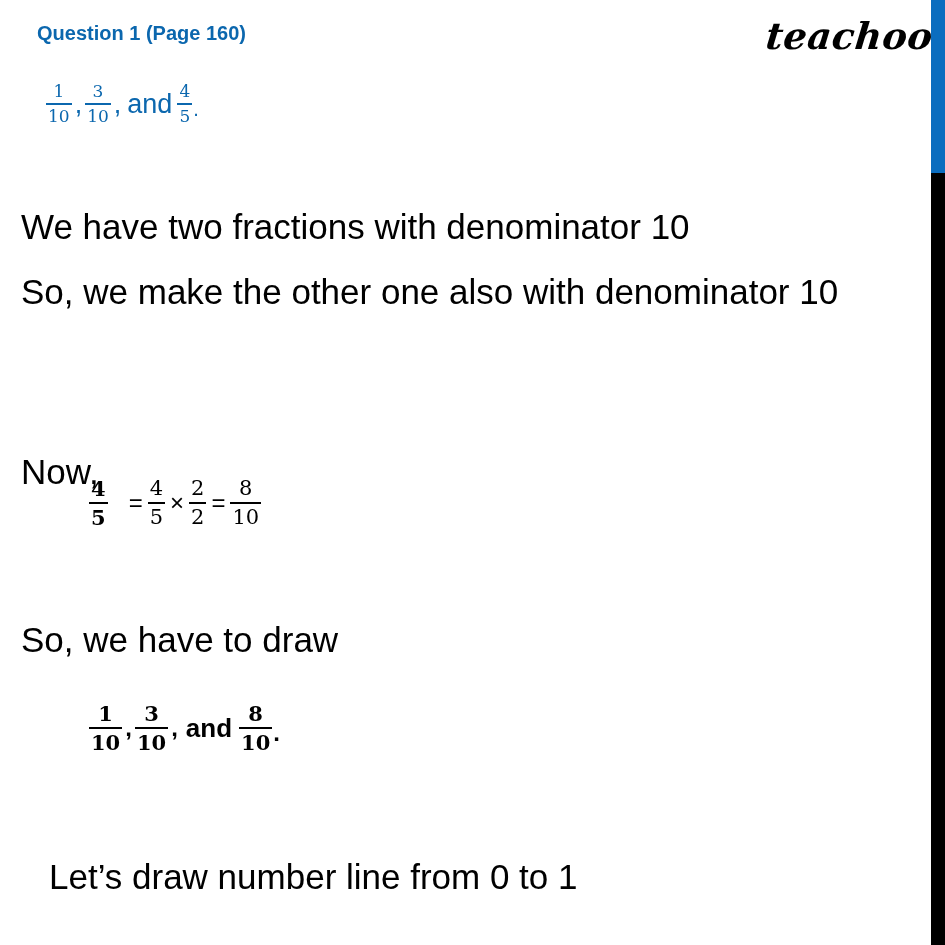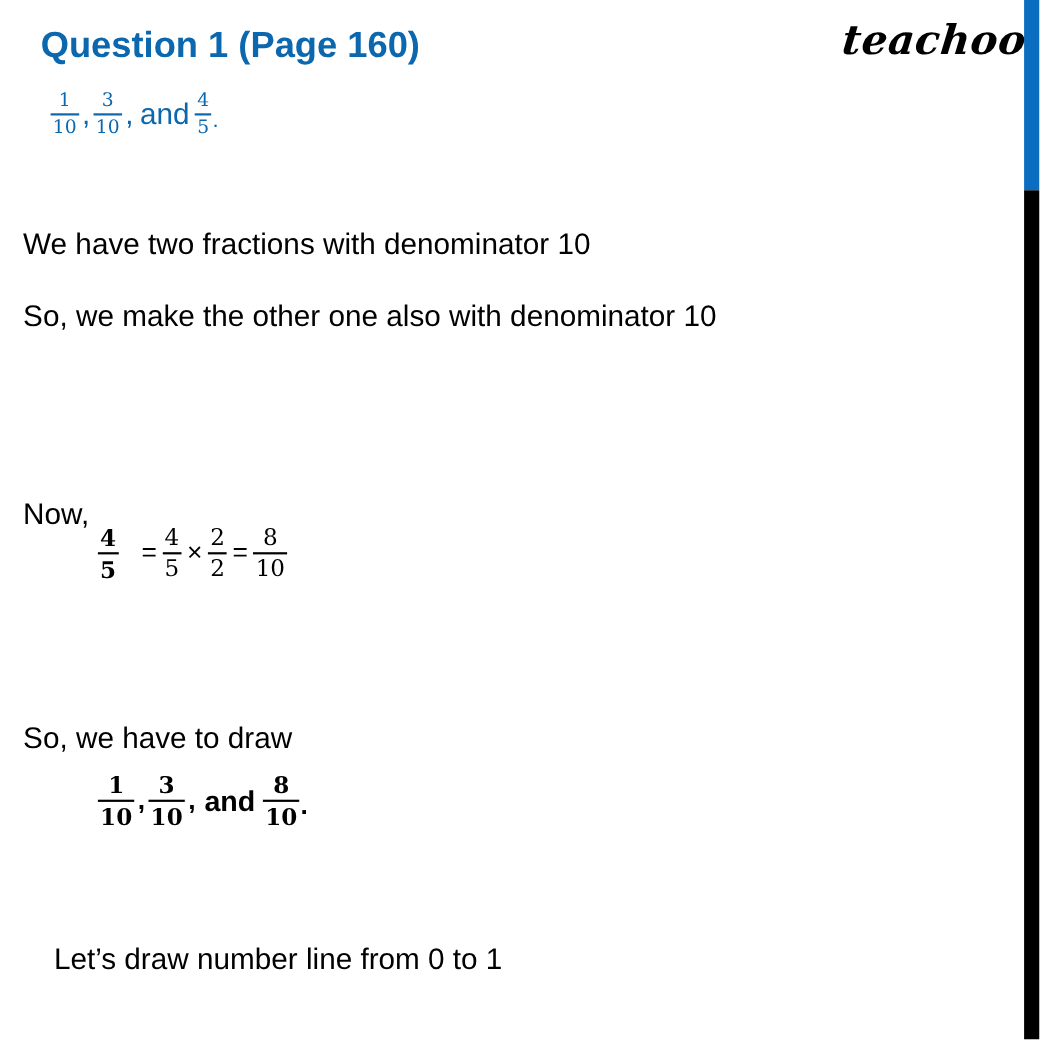--- a/index.html
+++ b/index.html
@@ -33,34 +33,34 @@
       font-weight: bold;
       font-size: 37px;
       letter-spacing: 0.5px;
       color: #000;
       transform: skewX(-6deg);
     }
 
     .q-title {
       left: 37px; top: 22px;
       font-weight: bold;
-      font-size: 33px;
+      font-size: 20px;
       color: #0b67ae;
     }
     .q-line {
       left: 37px; top: 83px;
       font-size: 27px;
       color: #0b67ae;
       display: flex;
       align-items: center;
       white-space: nowrap;
     }
 
     .body-text {
-      font-size: 27px;
+      font-size: 35px;
       color: #000;
       white-space: nowrap;
     }
 
     .frac {
       display: inline-flex;
       flex-direction: column;
       align-items: center;
       font-family: "DejaVu Serif", serif;
       line-height: 1;
@@ -146,21 +146,21 @@
     <span class="num">2</span>
     <span class="den">2</span>
   </span>
   <span class="op">=</span>
   <span class="frac frac-md">
     <span class="num">8</span>
     <span class="den">10</span>
   </span>
 </div>
 
-<div class="abs body-text" style="left:21px; top:656px;text-align:right;">So, we have to draw</div>
+<div class="abs body-text" style="left:21px; top:620px;text-align:right;">So, we have to draw</div>
 
 <div class="abs draw-row">
   <span class="frac frac-md frac-bold">
     <span class="num">1</span>
     <span class="den">10</span>
   </span>
   <span class="sep" style="font-size:24px;font-weight:bold">,</span>
   <span class="frac frac-md frac-bold">
     <span class="num">3</span>
     <span class="den">10</span>

